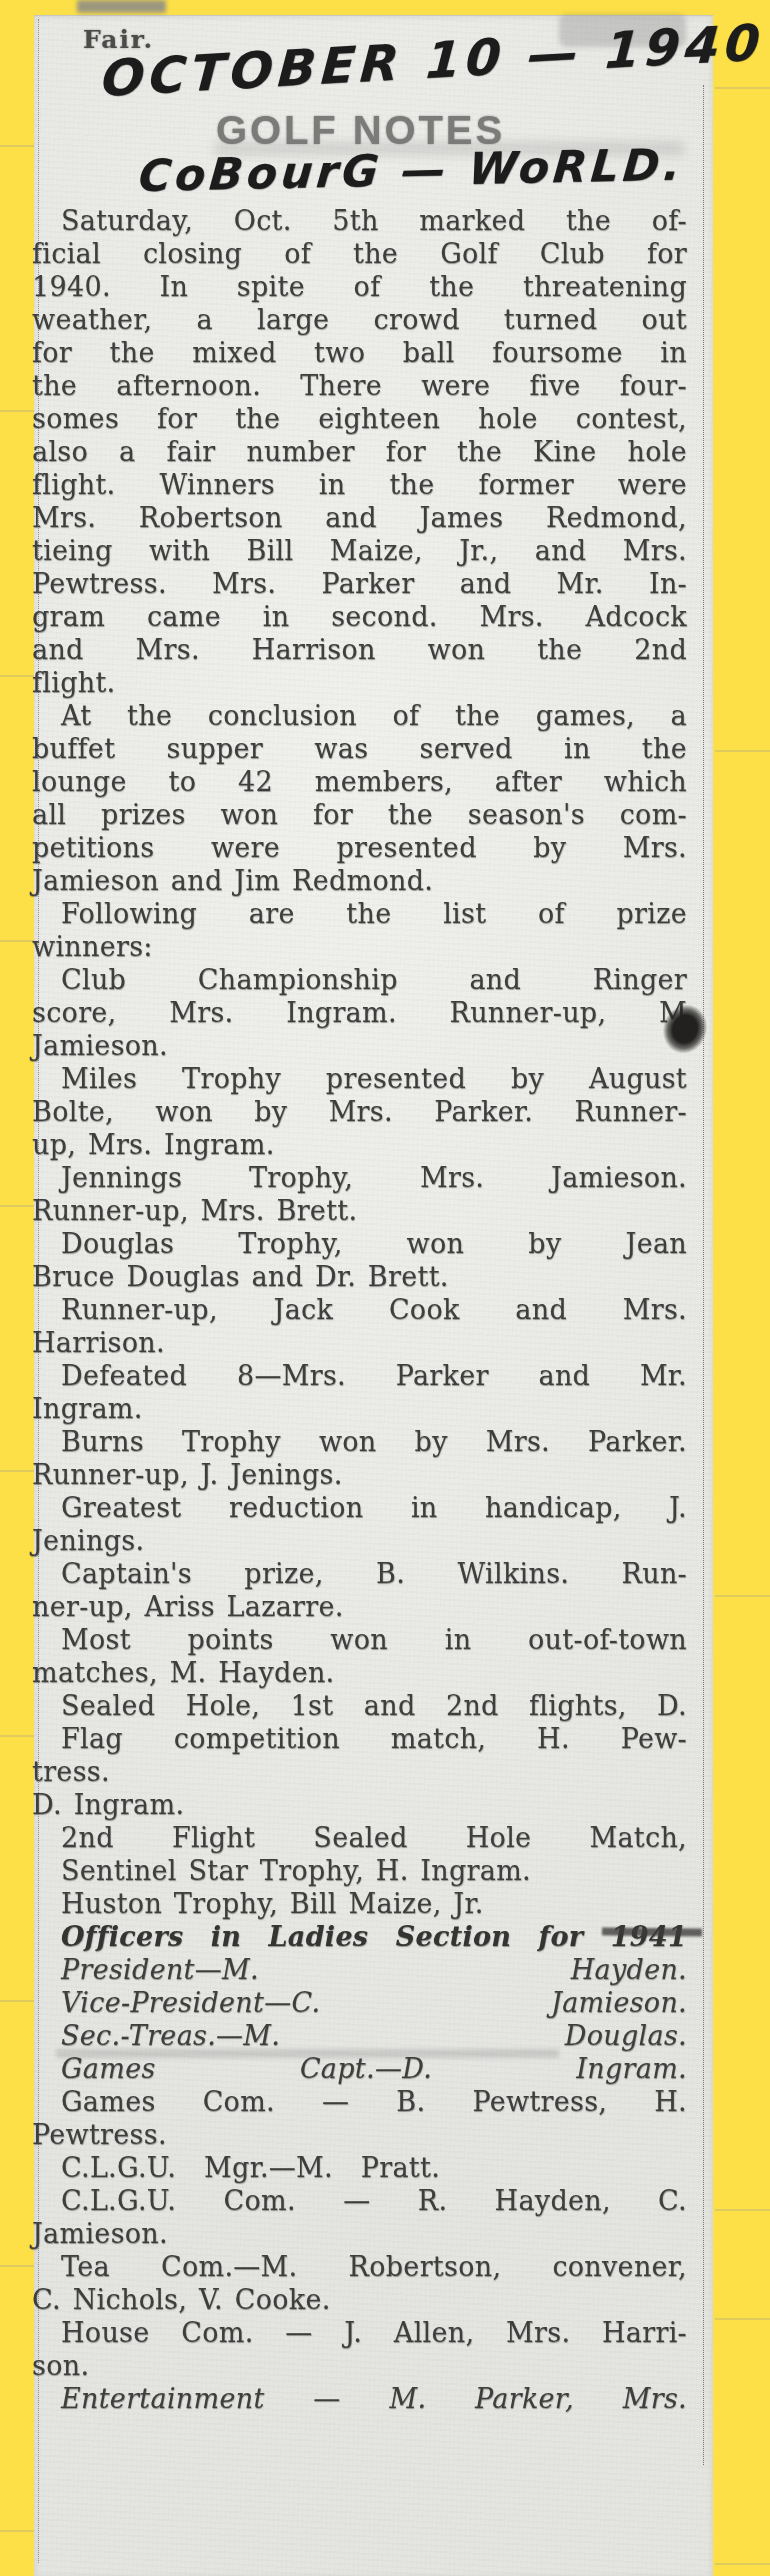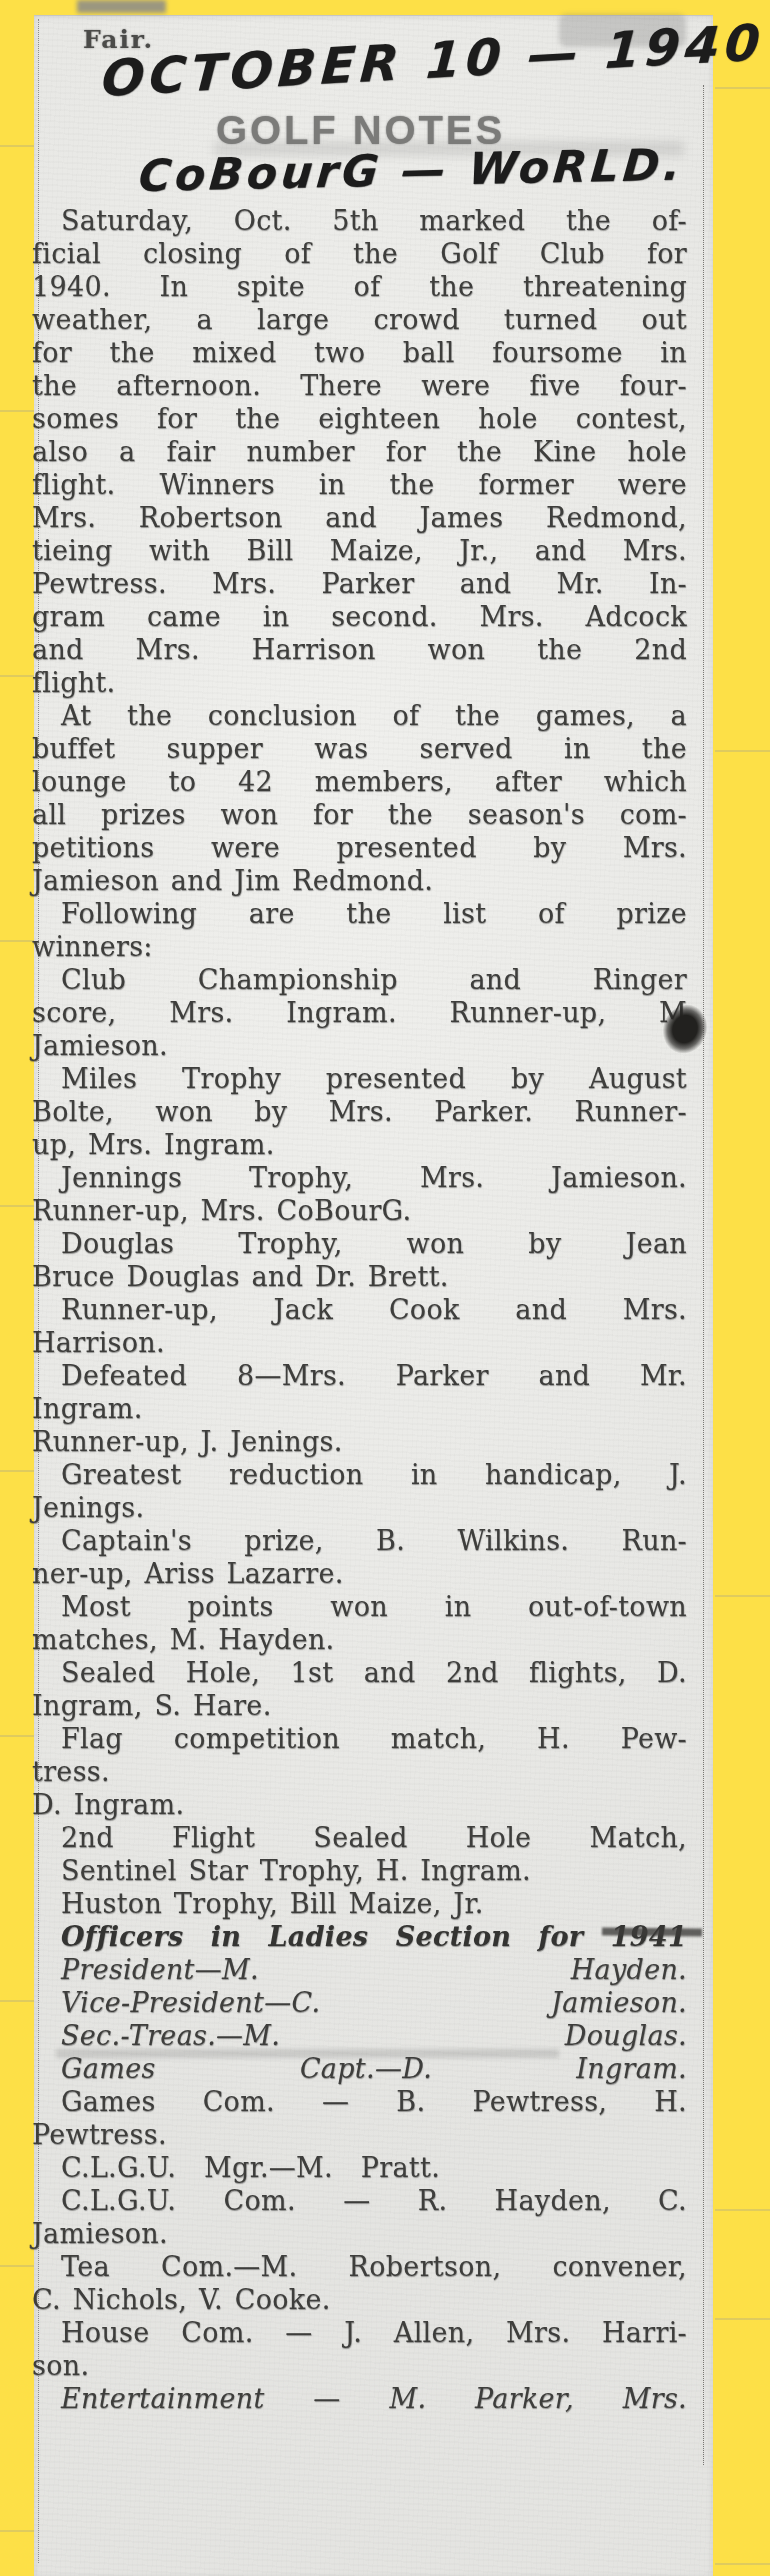--- a/index.html
+++ b/index.html
@@ -136,36 +136,36 @@
       <div class="line last">Jamieson and Jim Redmond.</div>
       <div class="line indent">Following are the list of prize</div>
       <div class="line last">winners:</div>
       <div class="line indent">Club Championship and Ringer</div>
       <div class="line">score, Mrs. Ingram. Runner-up, M</div>
       <div class="line last">Jamieson.</div>
       <div class="line indent">Miles Trophy presented by August</div>
       <div class="line">Bolte, won by Mrs. Parker. Runner-</div>
       <div class="line last">up, Mrs. Ingram.</div>
       <div class="line indent">Jennings Trophy, Mrs. Jamieson.</div>
-      <div class="line last">Runner-up, Mrs. CoBourG.</div>
+      <div class="line last">Runner-up, Mrs. Brett.</div>
       <div class="line indent">Douglas Trophy, won by Jean</div>
       <div class="line last">Bruce Douglas and Dr. Brett.</div>
       <div class="line indent">Runner-up, Jack Cook and Mrs.</div>
       <div class="line last">Harrison.</div>
       <div class="line indent">Defeated 8—Mrs. Parker and Mr.</div>
       <div class="line last">Ingram.</div>
+      <div class="line indent">Burns Trophy won by Mrs. Parker.</div>
       <div class="line last">Runner-up, J. Jenings.</div>
       <div class="line indent">Greatest reduction in handicap, J.</div>
       <div class="line last">Jenings.</div>
       <div class="line indent">Captain's prize, B. Wilkins. Run-</div>
       <div class="line last">ner-up, Ariss Lazarre.</div>
       <div class="line indent">Most points won in out-of-town</div>
       <div class="line last">matches, M. Hayden.</div>
       <div class="line indent">Sealed Hole, 1st and 2nd flights, D.</div>
-      <div class="line last">Ingram, S. Hare.</div>
       <div class="line indent">Flag competition match, H. Pew-</div>
       <div class="line last">tress.</div>
       <div class="line last">D. Ingram.</div>
       <div class="line indent">2nd Flight Sealed Hole Match,</div>
       <div class="line indent last">Sentinel Star Trophy, H. Ingram.</div>
       <div class="line indent last">Huston Trophy, Bill Maize, Jr.</div>
       <div class="line indent last jlast bold">Officers in Ladies Section for 1941</div>
       <div class="line indent last jlast">President—M. Hayden.</div>
       <div class="line indent last jlast">Vice-President—C. Jamieson.</div>
       <div class="line indent last jlast">Sec.-Treas.—M. Douglas.</div>

